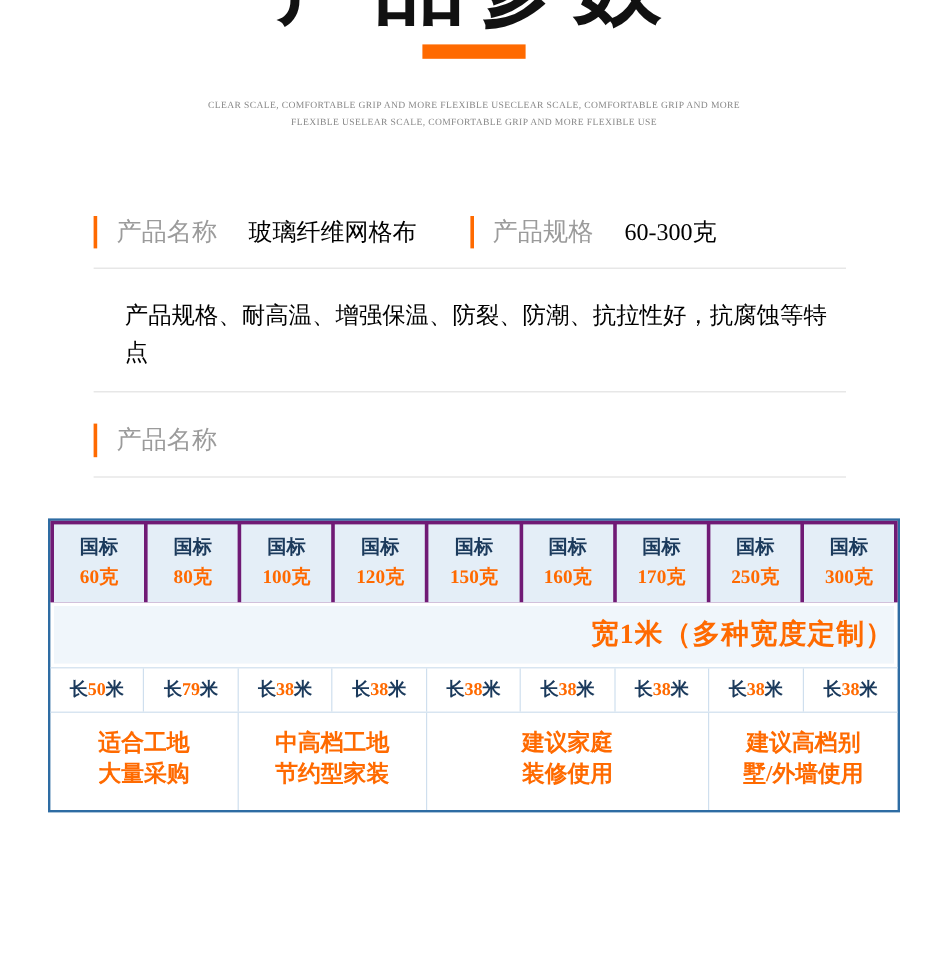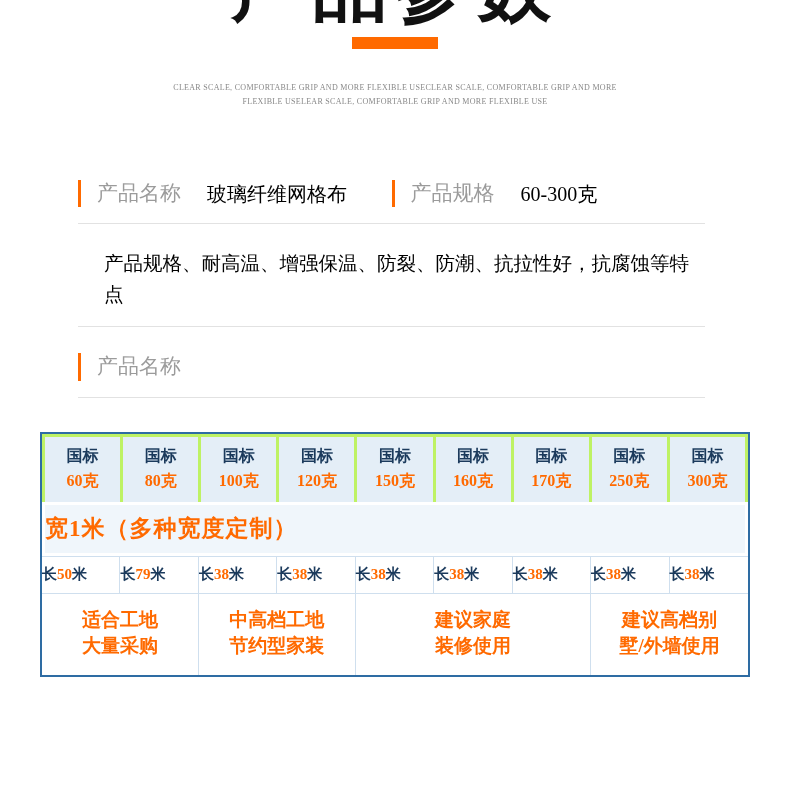--- a/index.html
+++ b/index.html
@@ -74,48 +74,49 @@
     width: 710px;
     margin: 34px auto 0;
     border: 2px solid #2e6ca3;
     background: #ffffff;
   }
   .row-standards {
     display: grid;
     grid-template-columns: repeat(9, 1fr);
     gap: 3px;
     padding: 3px 3px 0;
-    background: #bef264;
+    background: #701a75;
   }
   .std-cell {
     background: #e4eef7;
     text-align: center;
     padding: 9px 0 10px;
   }
   .std-prefix { display: block; color: #1b3a5c; font-size: 16px; font-weight: 600; }
   .std-weight { display: block; color: #ff6a00; font-size: 16px; font-weight: 700; margin-top: 4px; }
 
   .row-width {
     margin: 3px;
     background: #f0f6fb;
-    text-align: left;
+    text-align: right;
     padding: 8px 0 9px;
     color: #ff6a00;
     font-size: 23px;
     font-weight: 700;
     letter-spacing: 1px;
   }
 
   .row-lengths {
     display: grid;
     grid-template-columns: repeat(9, 1fr);
     border-top: 1px solid #cfdfee;
     border-bottom: 1px solid #cfdfee;
   }
   .len-cell {
+    text-align: center;
     padding: 8px 0 9px;
     font-size: 15px;
     border-right: 1px solid #cfdfee;
   }
   .len-cell:last-child { border-right: none; }
   .len-prefix, .len-suffix { color: #1b3a5c; font-weight: 600; }
   .len-number { color: #ff6a00; font-weight: 700; }
 
   .row-recos {
     display: grid;

